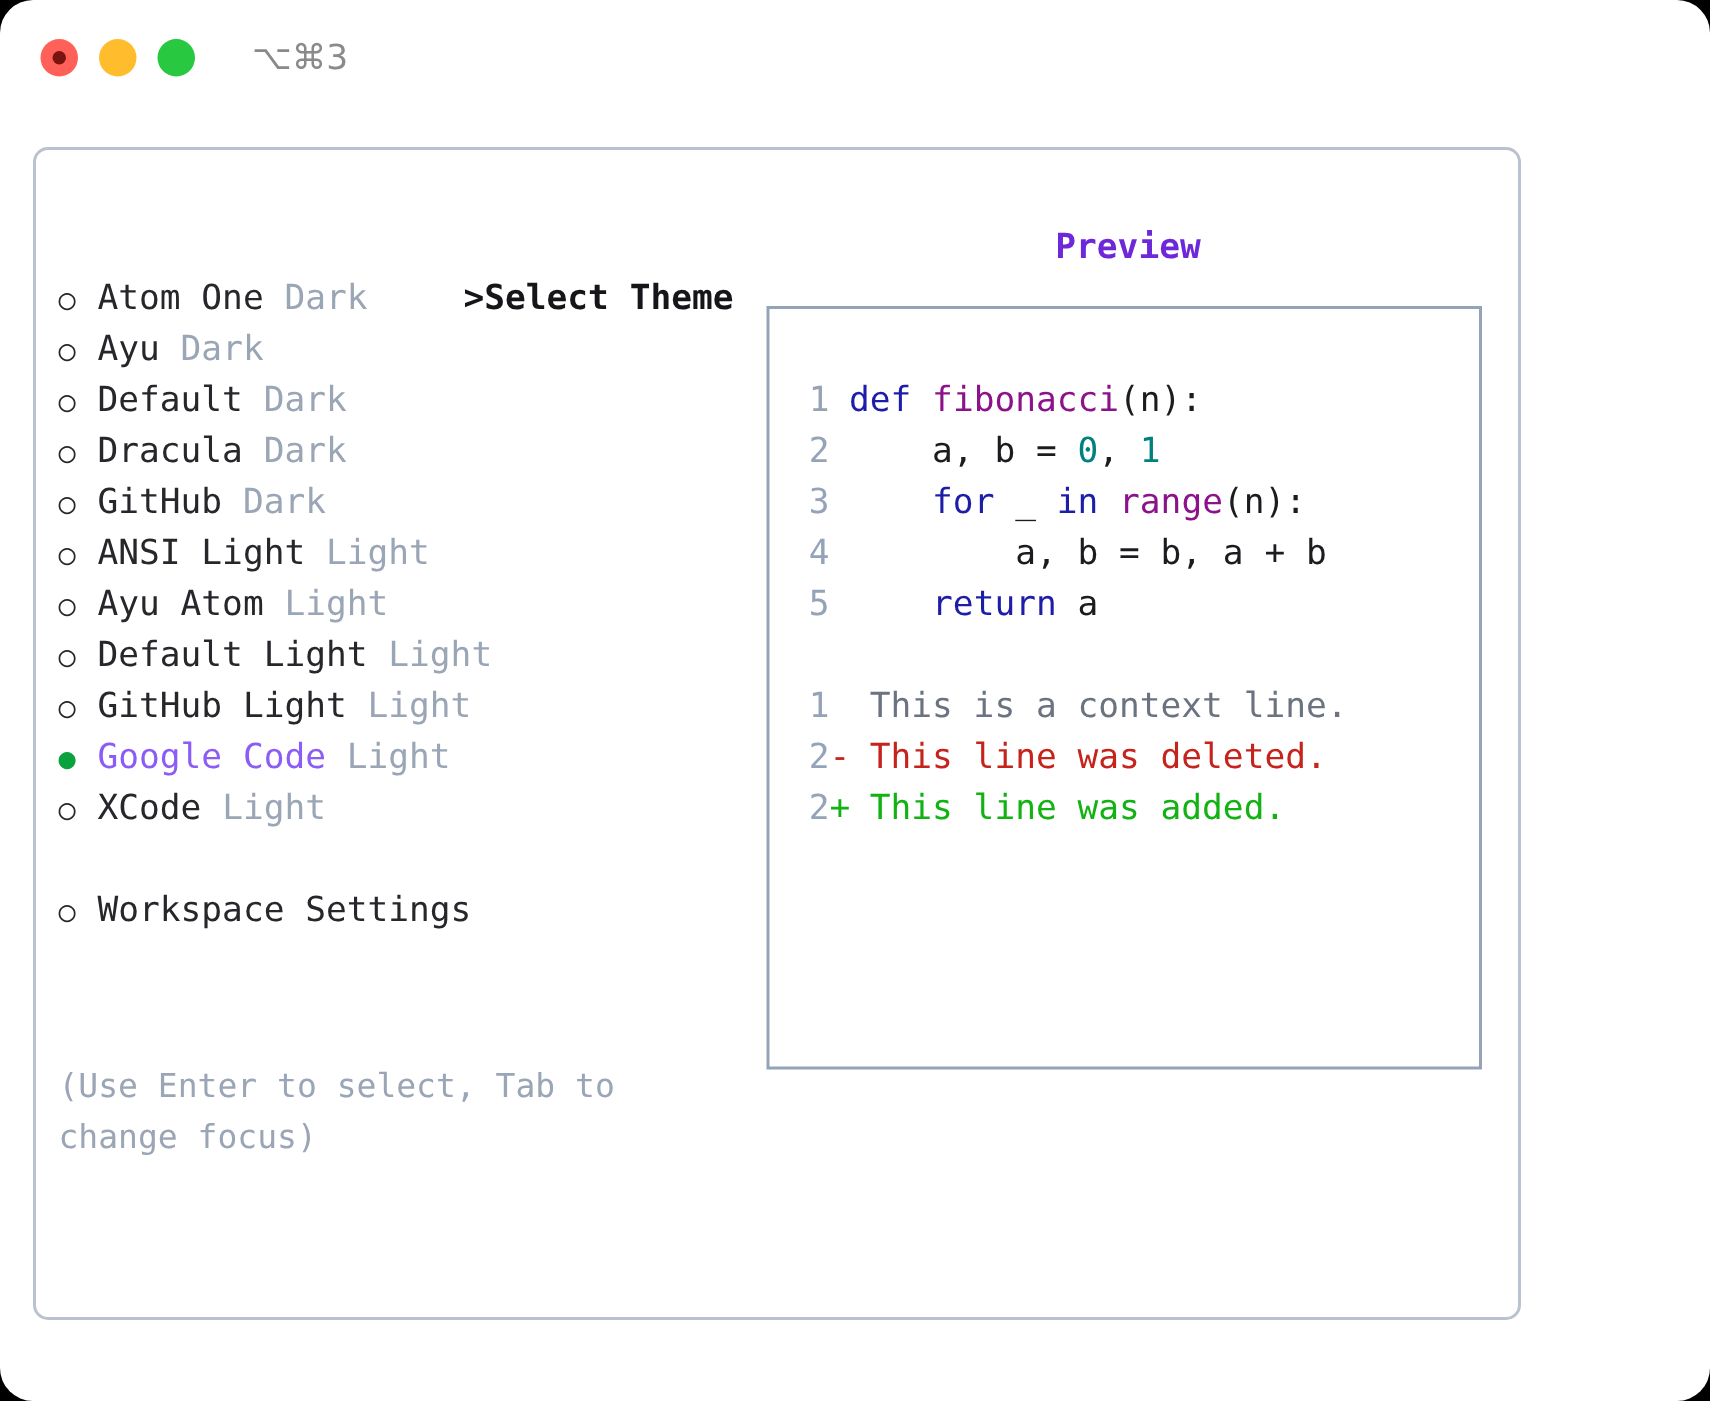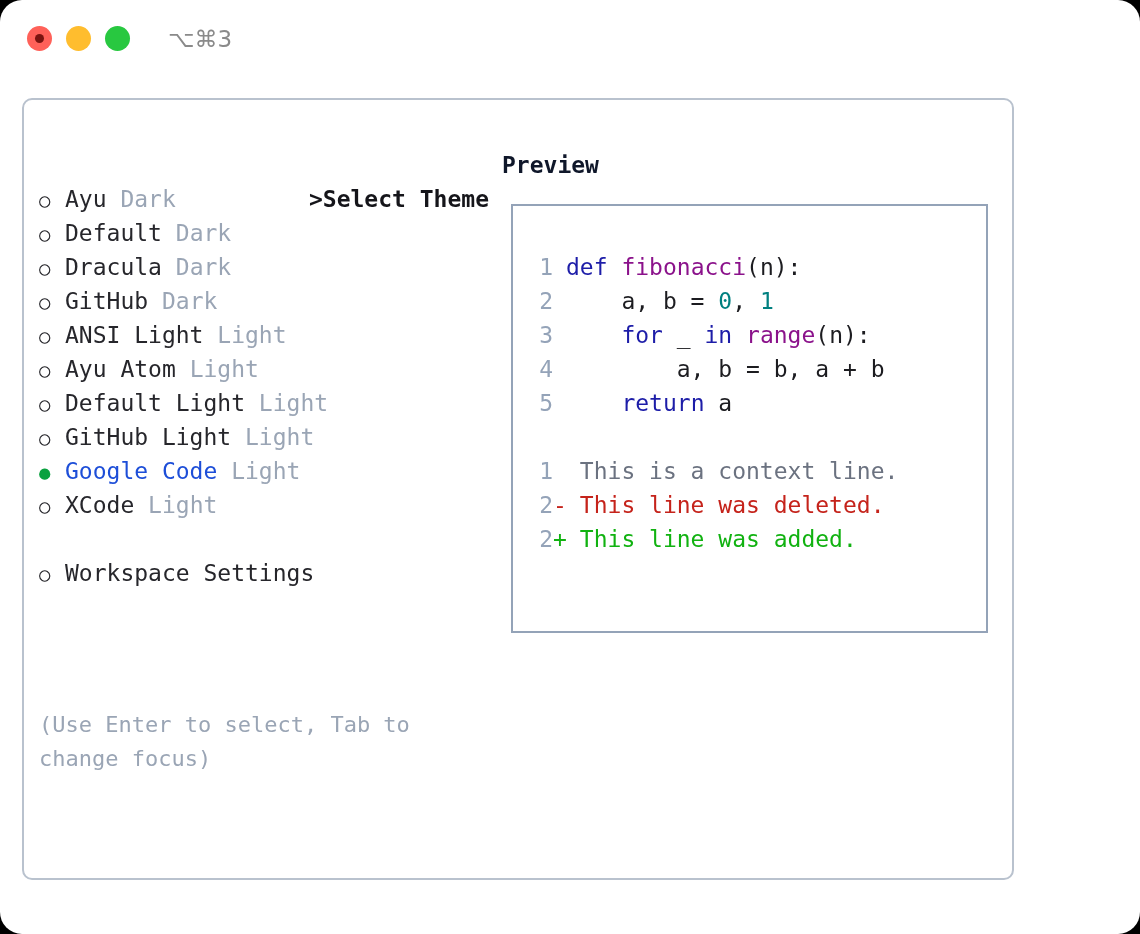--- a/index.html
+++ b/index.html
@@ -106,21 +106,21 @@
 
   .marker {
     display: inline-block;
     width: 26px;
     white-space: pre;
   }
   .marker.dot-empty { color: #26262b; font-size: 19px; }
   .marker.dot-full  { color: #0aa13f; font-size: 19px; }
 
   .theme-name { color: #26262b; }
-  .theme-name.sel { color: #1d4ed8; }
+  .theme-name.sel { color: #8b5cf6; }
   .theme-kind { color: #9aa5b5; }
 
   .spacer { height: 34px; }
 
   #apply-header {
     padding-left: 26px;
     font-weight: bold;
     color: #15151a;
   }
 
@@ -138,30 +138,31 @@
   #right-col {
     position: absolute;
     left: 478px;
     top: 48px;
     width: 500px;
   }
   #preview-title {
     font-size: 23px;
     line-height: 34px;
     font-weight: bold;
-    color: #0f172a;
-    white-space: pre;
+    color: #6d28d9;
+    white-space: pre;
+    text-align: center;
   }
 
   #preview-box {
     position: absolute;
     left: 9px;
     top: 56px;
     width: 477px;
-    height: 429px;
+    height: 509px;
     border: 2px solid #94a3b8;
     box-sizing: border-box;
     background: #ffffff;
   }
 
   #code {
     position: absolute;
     left: 14px;
     top: 44px;
     font-size: 23px;
@@ -200,20 +201,21 @@
   <div id="panel">
     <div id="columns">
 
       <div id="left-col">
 
         <div class="row" id="theme-header">
           <span class="marker">&gt;</span><span>Select Theme</span>
         </div>
 
         <div id="theme-list">
+            <div class="row"><span class="marker dot-empty">○</span><span class="theme-name">Atom One</span><span class="theme-kind"> Dark</span></div>
             <div class="row"><span class="marker dot-empty">○</span><span class="theme-name">Ayu</span><span class="theme-kind"> Dark</span></div>
             <div class="row"><span class="marker dot-empty">○</span><span class="theme-name">Default</span><span class="theme-kind"> Dark</span></div>
             <div class="row"><span class="marker dot-empty">○</span><span class="theme-name">Dracula</span><span class="theme-kind"> Dark</span></div>
             <div class="row"><span class="marker dot-empty">○</span><span class="theme-name">GitHub</span><span class="theme-kind"> Dark</span></div>
             <div class="row"><span class="marker dot-empty">○</span><span class="theme-name">ANSI Light</span><span class="theme-kind"> Light</span></div>
             <div class="row"><span class="marker dot-empty">○</span><span class="theme-name">Ayu Atom</span><span class="theme-kind"> Light</span></div>
             <div class="row"><span class="marker dot-empty">○</span><span class="theme-name">Default Light</span><span class="theme-kind"> Light</span></div>
             <div class="row"><span class="marker dot-empty">○</span><span class="theme-name">GitHub Light</span><span class="theme-kind"> Light</span></div>
             <div class="row"><span class="marker dot-full">●</span><span class="theme-name sel">Google Code</span><span class="theme-kind"> Light</span></div>
             <div class="row"><span class="marker dot-empty">○</span><span class="theme-name">XCode</span><span class="theme-kind"> Light</span></div>

